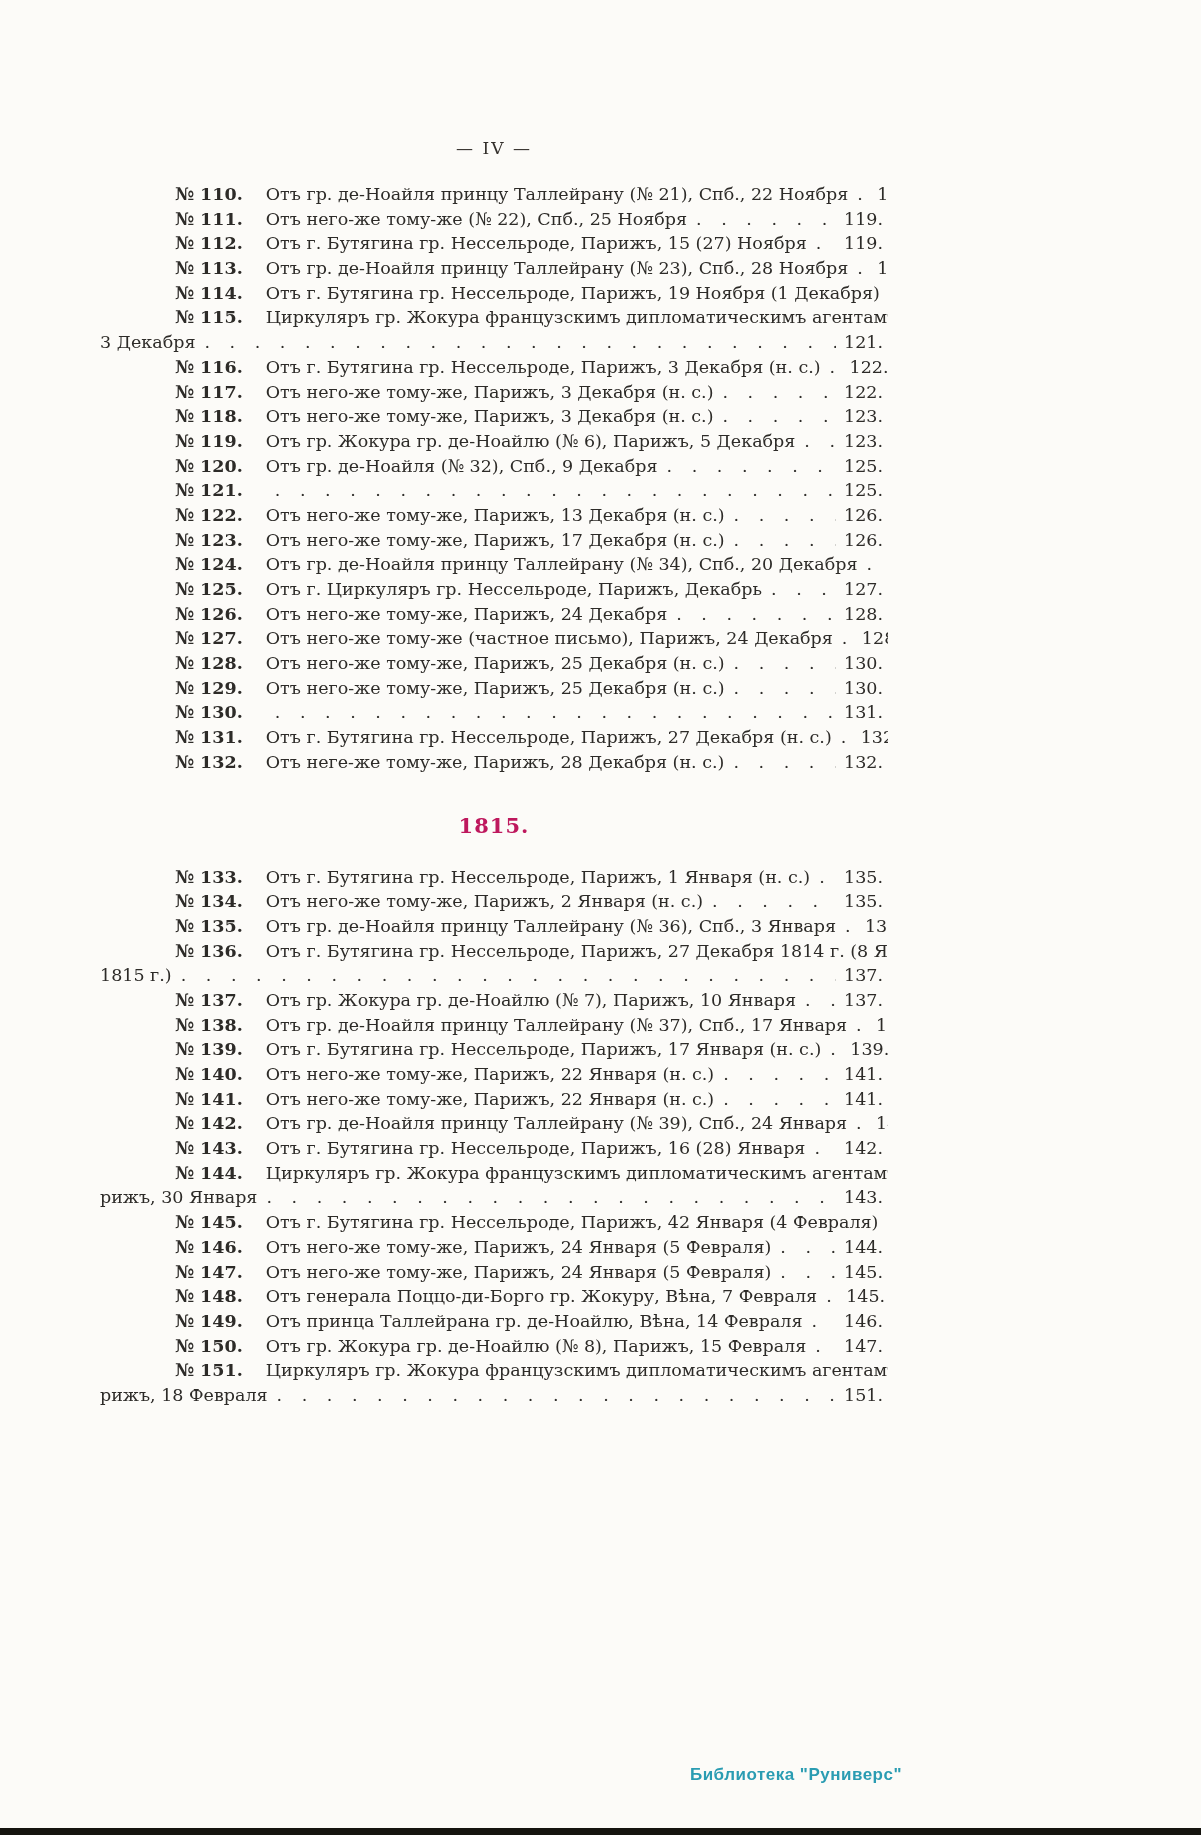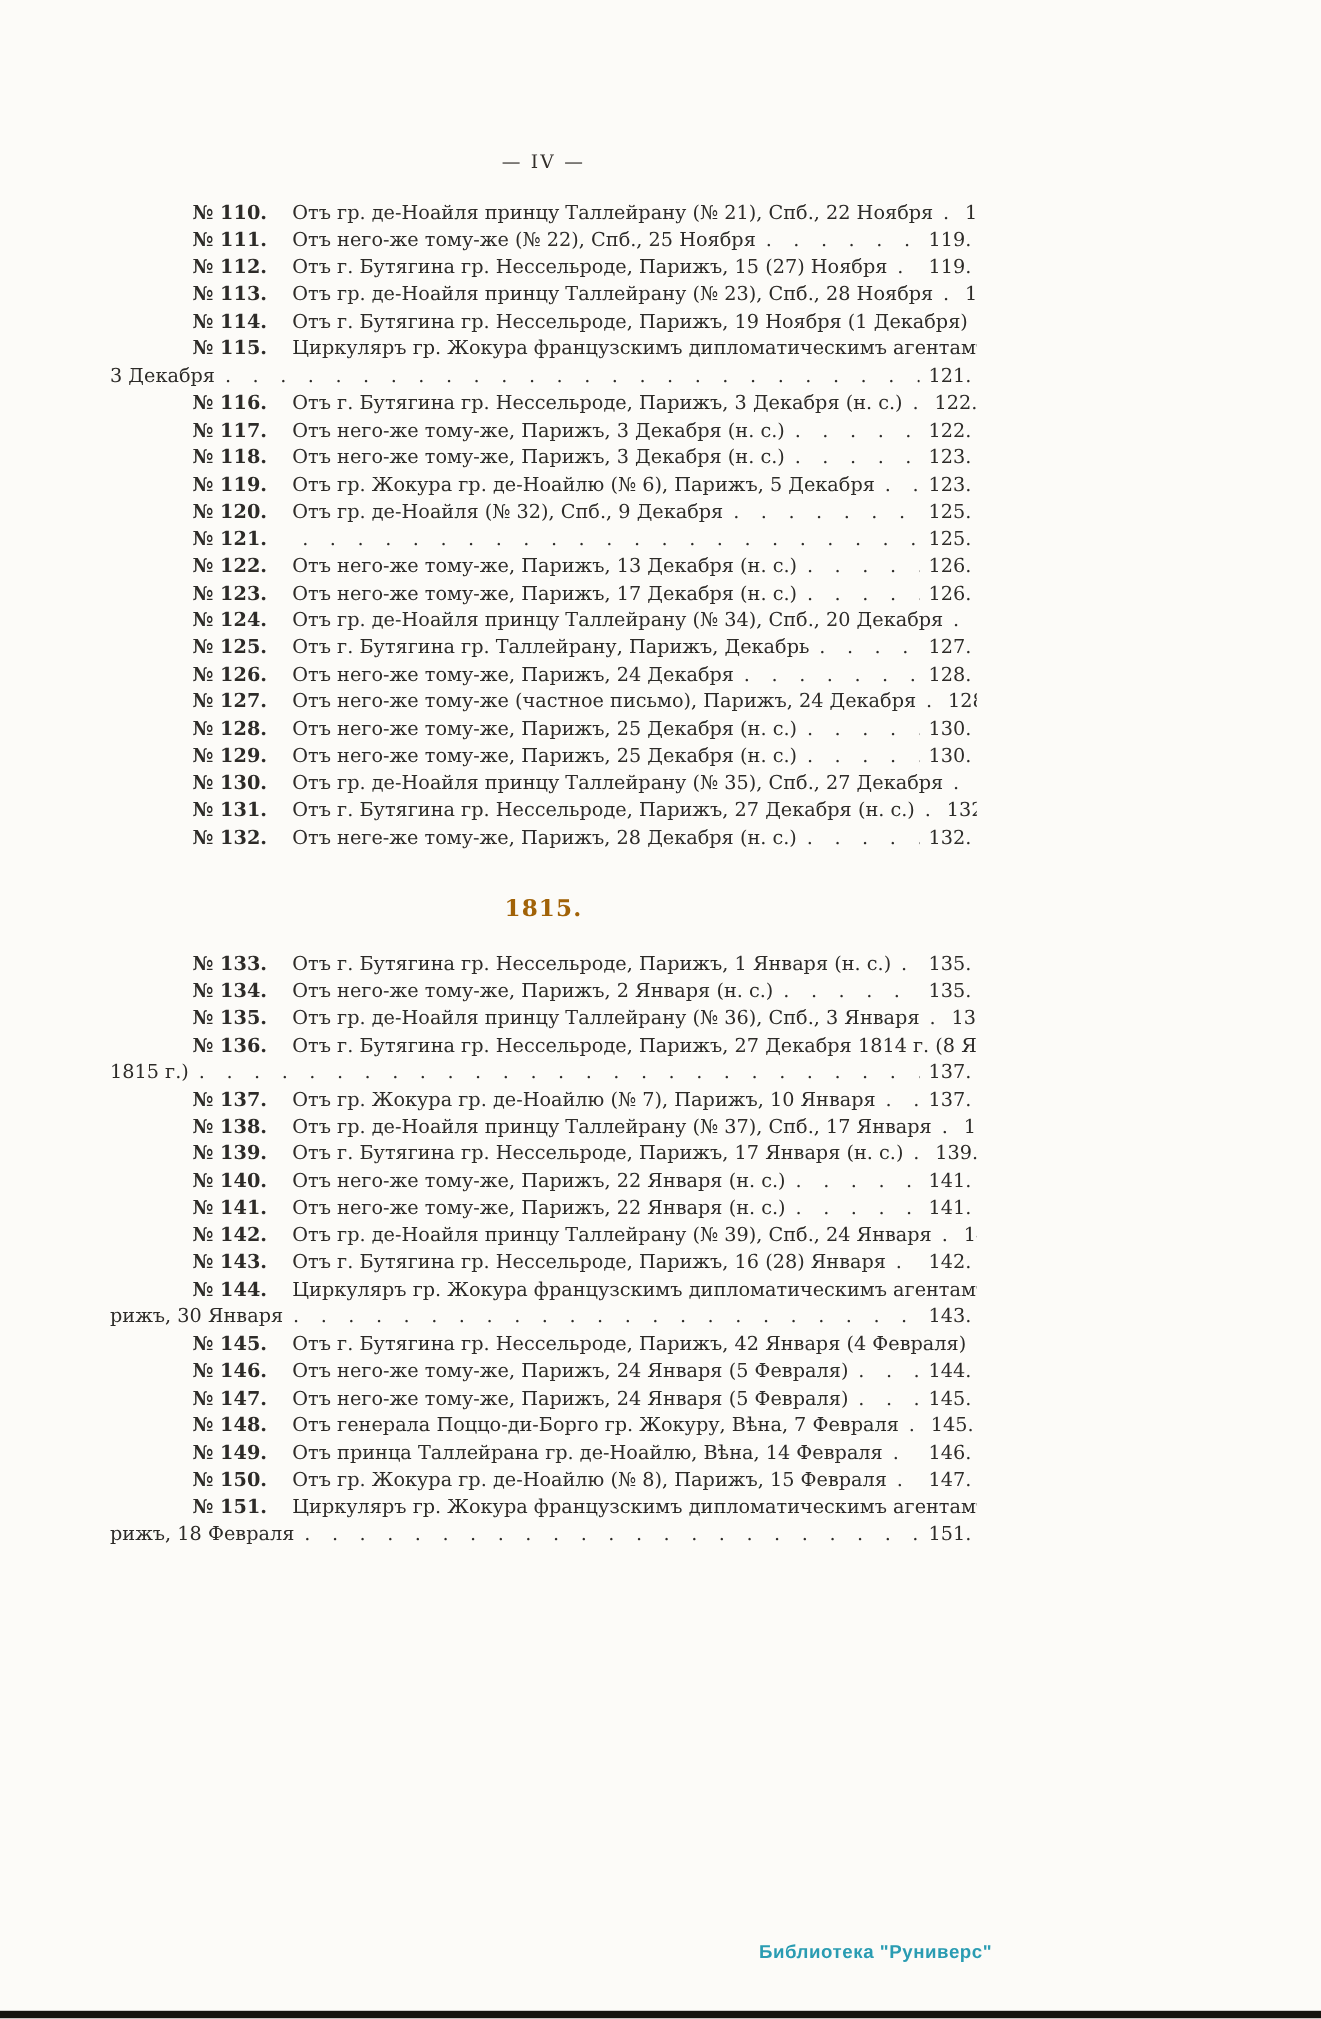--- a/index.html
+++ b/index.html
@@ -60,21 +60,21 @@
     width: 44px;
     margin-left: 8px;
     text-align: left;
   }
   .section-heading {
     text-align: center;
     font-weight: bold;
     font-size: 21px;
     letter-spacing: 1px;
     margin: 38px 0 27px 0;
-    color: #a16207;
+    color: #be185d;
   }
   .footer-watermark {
     position: absolute;
     right: 299px;
     bottom: 50px;
     font-family: "Liberation Sans", sans-serif;
     font-weight: bold;
     font-size: 17px;
     letter-spacing: 0.5px;
   }
@@ -179,21 +179,21 @@
         <span class="pagenum">126.</span>
       </div>
       <div class="entry-line first">
         <span class="num">№ 124.</span>
         <span class="text">Отъ гр. де-Ноайля принцу Таллейрану (№ 34), Спб., 20 Декабря</span>
         <span class="dots">. . . . . . . . . . . . . . . . . . . . . . . . . . . . . . . . . . . . . . . . . . . . . . . . . . . . . . . . . . . . . . . . . . . . . . . . . . . . . . . . . . . . . . . . . . </span>
         <span class="pagenum">127.</span>
       </div>
       <div class="entry-line first">
         <span class="num">№ 125.</span>
-        <span class="text">Отъ г. Бутягина гр. Таллейрану, Парижъ, Декабрь</span>
+        <span class="text">Отъ г. Циркуляръ гр. Нессельроде, Парижъ, Декабрь</span>
         <span class="dots">. . . . . . . . . . . . . . . . . . . . . . . . . . . . . . . . . . . . . . . . . . . . . . . . . . . . . . . . . . . . . . . . . . . . . . . . . . . . . . . . . . . . . . . . . . </span>
         <span class="pagenum">127.</span>
       </div>
       <div class="entry-line first">
         <span class="num">№ 126.</span>
         <span class="text">Отъ него-же тому-же, Парижъ, 24 Декабря</span>
         <span class="dots">. . . . . . . . . . . . . . . . . . . . . . . . . . . . . . . . . . . . . . . . . . . . . . . . . . . . . . . . . . . . . . . . . . . . . . . . . . . . . . . . . . . . . . . . . . </span>
         <span class="pagenum">128.</span>
       </div>
       <div class="entry-line first">
@@ -209,21 +209,20 @@
         <span class="pagenum">130.</span>
       </div>
       <div class="entry-line first">
         <span class="num">№ 129.</span>
         <span class="text">Отъ него-же тому-же, Парижъ, 25 Декабря (н. с.)</span>
         <span class="dots">. . . . . . . . . . . . . . . . . . . . . . . . . . . . . . . . . . . . . . . . . . . . . . . . . . . . . . . . . . . . . . . . . . . . . . . . . . . . . . . . . . . . . . . . . . </span>
         <span class="pagenum">130.</span>
       </div>
       <div class="entry-line first">
         <span class="num">№ 130.</span>
-        <span class="text">Отъ гр. де-Ноайля принцу Таллейрану (№ 35), Спб., 27 Декабря</span>
         <span class="dots">. . . . . . . . . . . . . . . . . . . . . . . . . . . . . . . . . . . . . . . . . . . . . . . . . . . . . . . . . . . . . . . . . . . . . . . . . . . . . . . . . . . . . . . . . . </span>
         <span class="pagenum">131.</span>
       </div>
       <div class="entry-line first">
         <span class="num">№ 131.</span>
         <span class="text">Отъ г. Бутягина гр. Нессельроде, Парижъ, 27 Декабря (н. с.)</span>
         <span class="dots">. . . . . . . . . . . . . . . . . . . . . . . . . . . . . . . . . . . . . . . . . . . . . . . . . . . . . . . . . . . . . . . . . . . . . . . . . . . . . . . . . . . . . . . . . . </span>
         <span class="pagenum">132.</span>
       </div>
       <div class="entry-line first">

